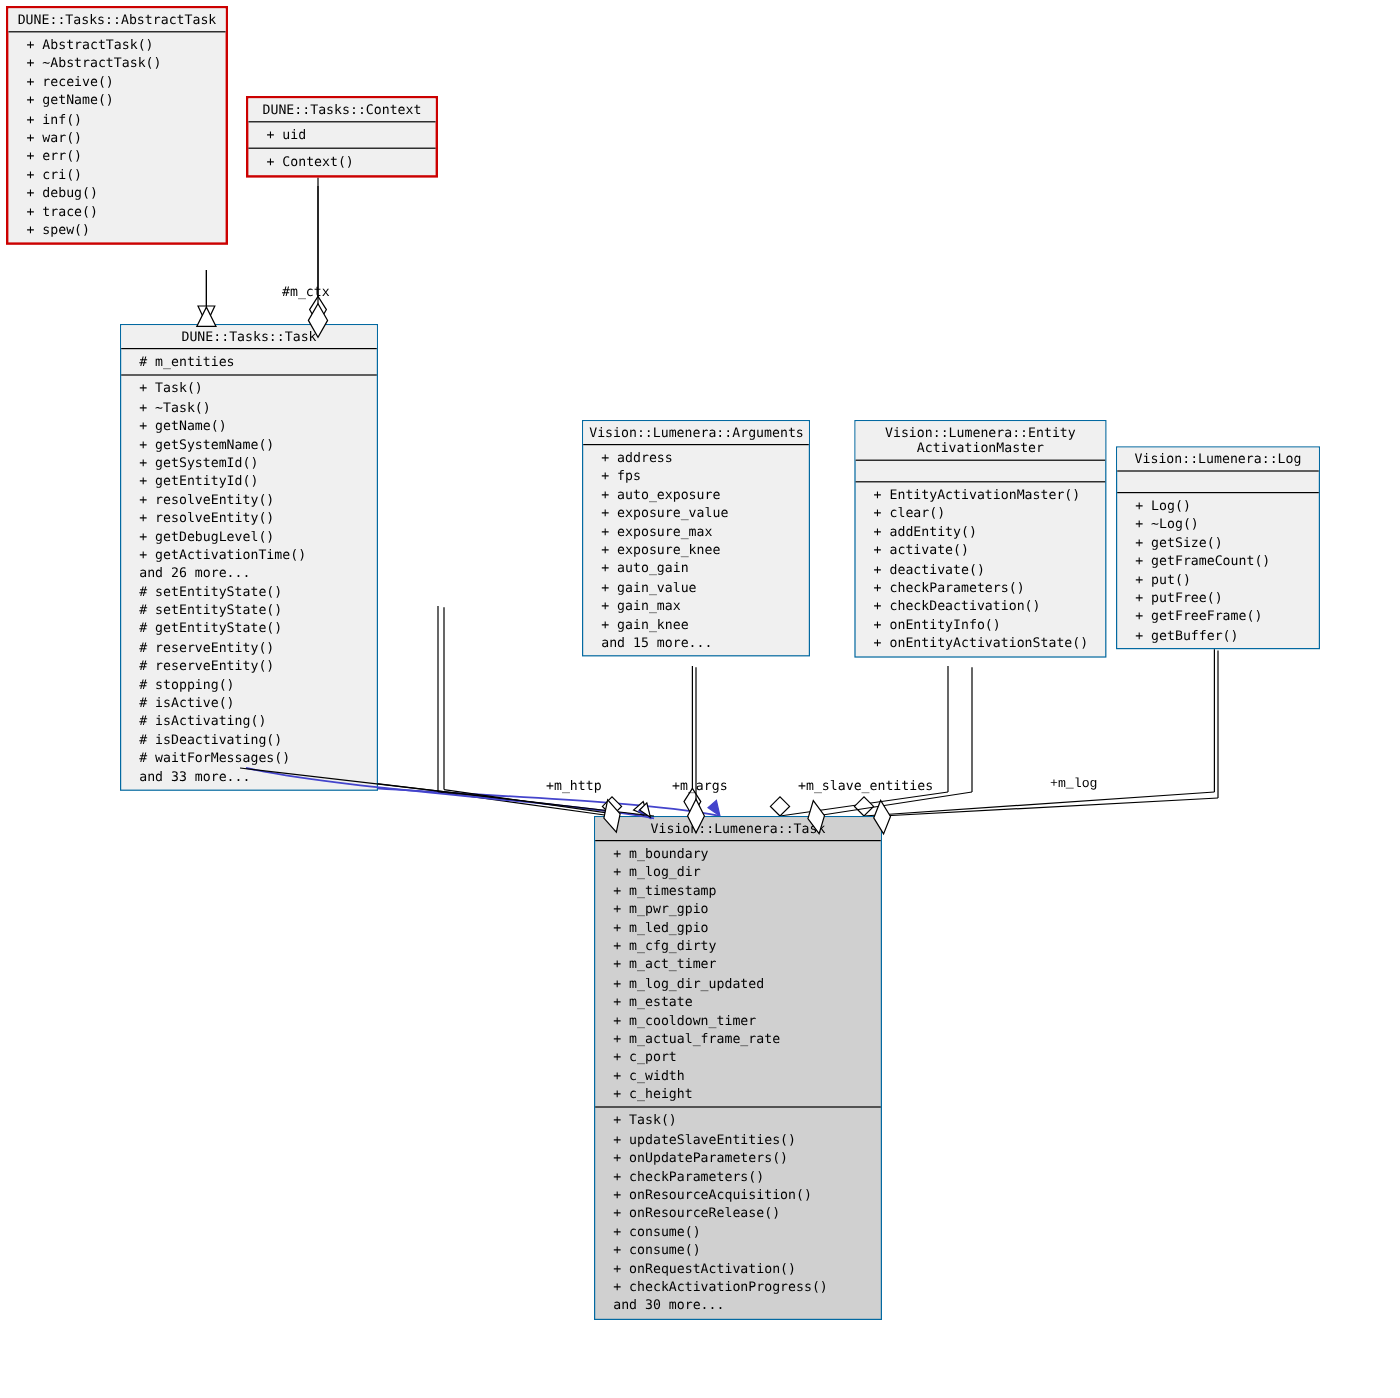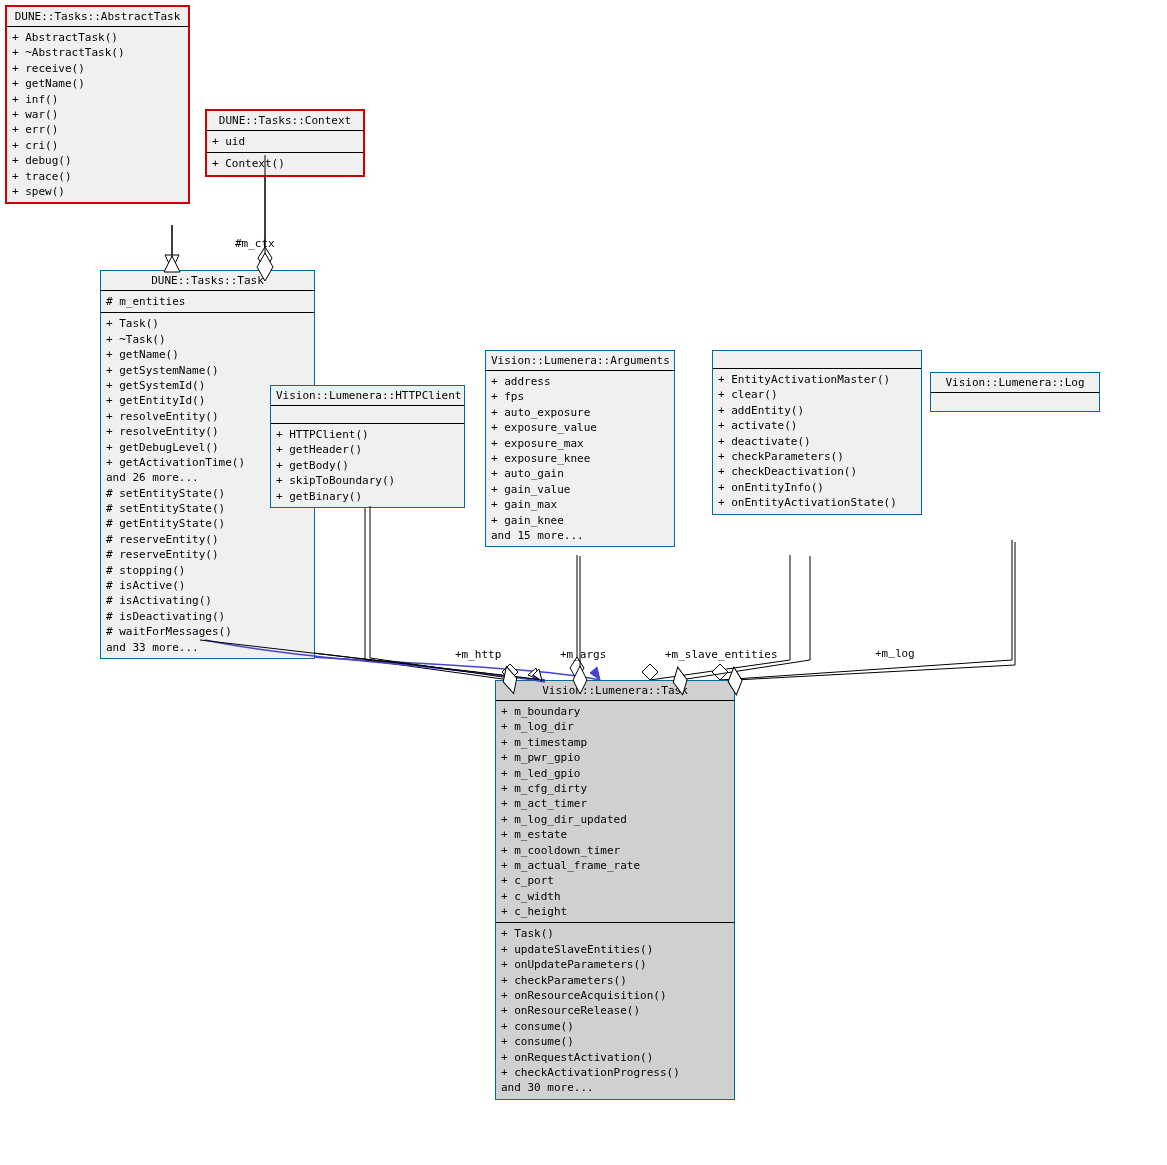--- a/index.html
+++ b/index.html
@@ -37,21 +37,21 @@
       text-align: center;
       white-space: pre-line;
     }
     .uml-box.red-border .box-title {
       background: #f0f0f0;
     }
     .uml-box.gray-bg .box-title {
       background: #d0d0d0;
     }
     .box-section {
-      padding: 3px 5px;
+      padding: 3px 15px;
       border-bottom: 1px solid #000;
     }
     .box-section:last-child {
       border-bottom: none;
     }
     .box-section div {
       line-height: 1.4;
       white-space: nowrap;
     }
     svg.connections {
@@ -114,21 +114,21 @@
       <div>+ inf()</div>
       <div>+ war()</div>
       <div>+ err()</div>
       <div>+ cri()</div>
       <div>+ debug()</div>
       <div>+ trace()</div>
       <div>+ spew()</div>
     </div>
   </div>
 
-  <div class="uml-box red-border" style="left:205px; top:80px; width:160px;margin-top:29px;">
+  <div class="uml-box red-border" style="left:205px; top:80px; width:160px;">
     <div class="box-title">DUNE::Tasks::Context</div>
     <div class="box-section">
       <div>+ uid</div>
     </div>
     <div class="box-section">
       <div>+ Context()</div>
     </div>
   </div>
 
   <div class="label-text" style="left:235px; top:237px;">#m_ctx</div>
@@ -157,69 +157,68 @@
       <div># reserveEntity()</div>
       <div># stopping()</div>
       <div># isActive()</div>
       <div># isActivating()</div>
       <div># isDeactivating()</div>
       <div># waitForMessages()</div>
       <div>and 33 more...</div>
     </div>
   </div>
 
-  <div class="uml-box" style="left:270px; top:385px; width:195px;">
-    <div class="box-title">Vision::Lumenera::HTTPClient</div>
-    <div class="box-section" style="min-height:18px;">
-    </div>
-    <div class="box-section">
-      <div>+ HTTPClient()</div>
-      <div>+ getHeader()</div>
-      <div>+ getBody()</div>
-      <div>+ skipToBoundary()</div>
-      <div>+ getBinary()</div>
-    </div>
-  </div>
 
   <div class="uml-box" style="left:485px; top:350px; width:190px;">
     <div class="box-title">Vision::Lumenera::Arguments</div>
     <div class="box-section">
       <div>+ address</div>
       <div>+ fps</div>
       <div>+ auto_exposure</div>
       <div>+ exposure_value</div>
       <div>+ exposure_max</div>
       <div>+ exposure_knee</div>
       <div>+ auto_gain</div>
       <div>+ gain_value</div>
       <div>+ gain_max</div>
       <div>+ gain_knee</div>
       <div>and 15 more...</div>
     </div>
   </div>
 
   <div class="uml-box" style="left:712px; top:350px; width:210px;">
+    <div class="box-title">Vision::Lumenera::Entity<br>ActivationMaster</div>
     <div class="box-section" style="min-height:18px;">
     </div>
     <div class="box-section">
       <div>+ EntityActivationMaster()</div>
       <div>+ clear()</div>
       <div>+ addEntity()</div>
       <div>+ activate()</div>
       <div>+ deactivate()</div>
       <div>+ checkParameters()</div>
       <div>+ checkDeactivation()</div>
       <div>+ onEntityInfo()</div>
       <div>+ onEntityActivationState()</div>
     </div>
   </div>
 
   <div class="uml-box" style="left:930px; top:360px; width:170px;margin-top:12px;">
     <div class="box-title">Vision::Lumenera::Log</div>
     <div class="box-section" style="min-height:18px;">
+    </div>
+    <div class="box-section">
+      <div>+ Log()</div>
+      <div>+ ~Log()</div>
+      <div>+ getSize()</div>
+      <div>+ getFrameCount()</div>
+      <div>+ put()</div>
+      <div>+ putFree()</div>
+      <div>+ getFreeFrame()</div>
+      <div>+ getBuffer()</div>
     </div>
   </div>
 
   <div class="label-text" style="left:455px; top:648px;">+m_http</div>
   <div class="label-text" style="left:560px; top:648px;">+m_args</div>
   <div class="label-text" style="left:665px; top:648px;">+m_slave_entities</div>
   <div class="label-text" style="left:875px; top:648px;font-family:Liberation Mono, monospace;">+m_log</div>
 
   <div class="uml-box gray-bg" style="left:495px; top:680px; width:240px;">
     <div class="box-title">Vision::Lumenera::Task</div>

